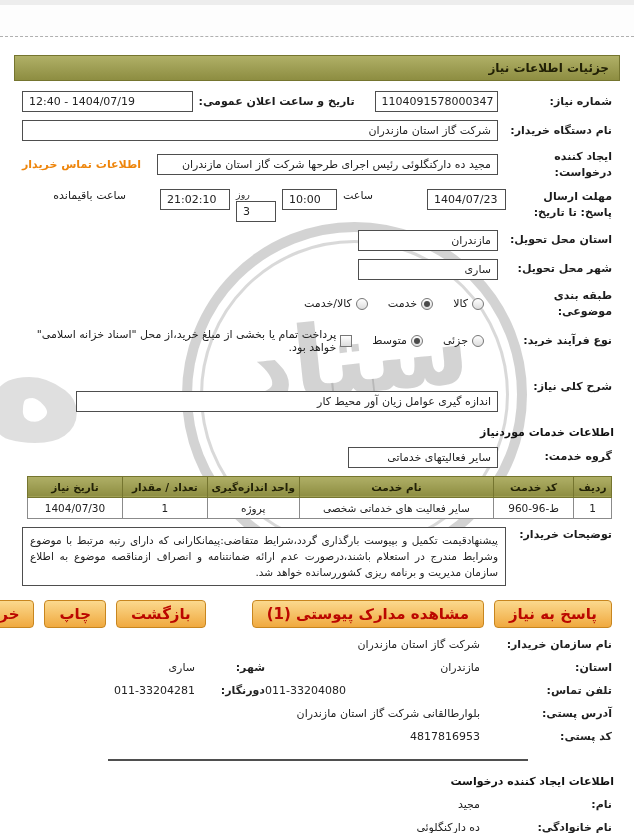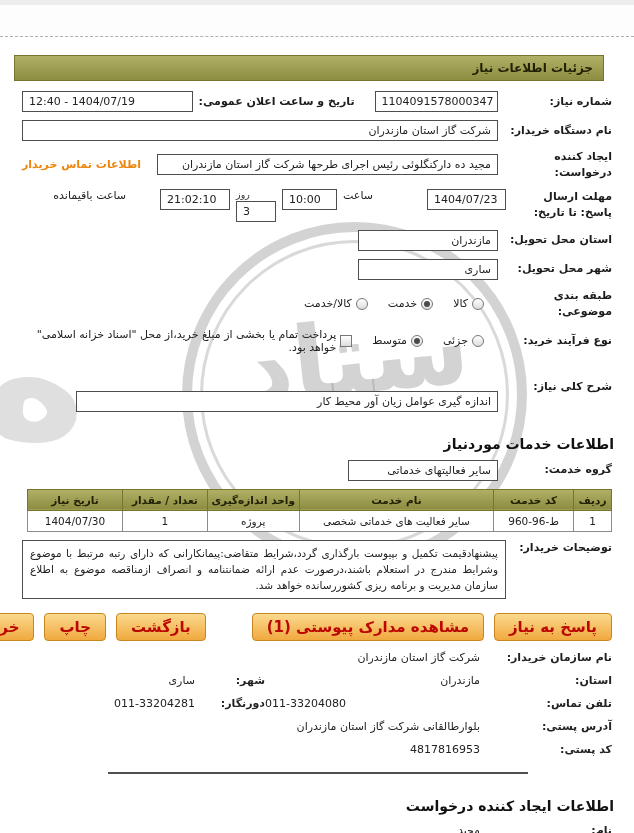--- a/index.html
+++ b/index.html
@@ -29,23 +29,23 @@
 
   .content { position: relative; z-index: 1; padding: 0 14px; }
 
   .section-bar {
     background: linear-gradient(#b0b067, #8d8d41);
     border: 1px solid #75752f;
     color: #222106;
     font-weight: bold;
     font-size: 12px;
     padding: 5px 10px;
-    margin: 18px 16px 10px 0;
-  }
-  .sub-title { font-weight: bold; font-size: 14px; color: #111; margin: 24px 6px 6px 6px; }
+    margin: 18px 0 10px 0;
+  }
+  .sub-title { font-weight: bold; font-size: 11px; color: #111; margin: 14px 6px 6px 6px; }
 
   .row { display: flex; align-items: center; gap: 6px; margin: 8px 8px; font-size: 11px; }
   .row.top { align-items: flex-start; }
   .lbl { font-weight: bold; color: #1c1c1c; width: 108px; flex-shrink: 0; line-height: 1.45; }
   .lbl.auto { width: auto; margin-inline-start: 14px; }
   .lbl.narrow { width: 100px; }
   .box {
     display: inline-flex; align-items: center;
     border: 1px solid #4e4e4e; background: #fff;
     padding: 2px 6px; min-height: 21px; font-size: 11px;

